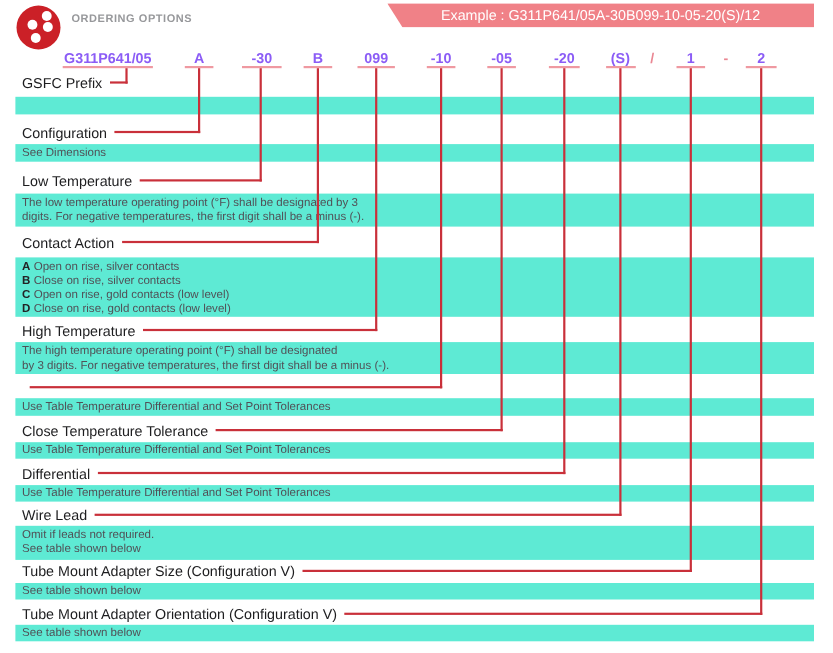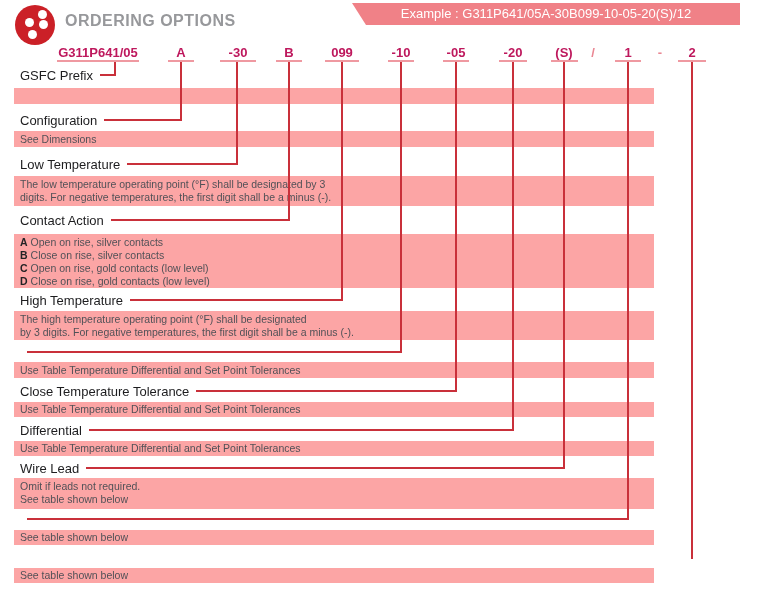--- a/index.html
+++ b/index.html
@@ -2,40 +2,40 @@
 <html><head>
 <meta charset="utf-8">
 <style>
   html,body{margin:0;padding:0;background:#ffffff;}
   .page{position:relative;width:757px;height:594px;background:#ffffff;overflow:hidden;
         font-family:"Liberation Sans","DejaVu Sans",sans-serif;}
 
   
   .logo{position:absolute;left:15px;top:5px;width:40px;height:40px;background:#cb2027;border-radius:50%;}
   .logo .dot{position:absolute;width:9px;height:9px;background:#ffffff;border-radius:50%;}
-  .page-title{position:absolute;left:65px;top:12px;font-size:16px;font-weight:bold;color:#97989b;letter-spacing:.5px;}
+  .page-title{position:absolute;left:65px;top:12px;font-size:10px;font-weight:bold;color:#97989b;letter-spacing:.5px;}
   .banner{position:absolute;left:352px;top:3px;width:388px;height:22px;background:#f08187;
           clip-path:polygon(0 0,100% 0,100% 100%,14px 100%);
           color:#ffffff;font-size:13px;text-align:center;line-height:22px;}
 
   
-  .tok{position:absolute;top:45px;transform:translateX(-50%);font-size:13px;font-weight:bold;color:#be185d;white-space:nowrap;z-index:4;}
+  .tok{position:absolute;top:45px;transform:translateX(-50%);font-size:13px;font-weight:bold;color:#8b5cf6;white-space:nowrap;z-index:4;}
   .tok.sep{color:#ea8793;font-weight:bold;}
   .ul{position:absolute;top:60px;height:2px;background:#ef99a1;z-index:2;}
 
   
   .vl{position:absolute;width:2px;background:#c9303a;z-index:2;}
 
   
   .shead{position:absolute;left:20px;height:14px;display:flex;align-items:center;z-index:3;}
   .shead .lbl{font-size:13px;font-weight:normal;color:#1d1d1f;white-space:nowrap;}
   .shead .hline{flex:1;height:2px;background:#c9303a;margin-left:7px;}
 
   
-  .bar{position:absolute;left:14px;width:640px;background:#fca5a5;box-sizing:border-box;
+  .bar{position:absolute;left:14px;width:726px;background:#5eead4;box-sizing:border-box;
        padding-left:6px;color:#515157;font-size:10.5px;z-index:1;}
   .bar.center{display:flex;align-items:center;}
   .bar .ln{line-height:13px;}
   .bar.multi{padding-top:2px;}
   .bar b{color:#232325;margin-right:3px;}
 </style>
 </head>
 <body>
 
 <div class="page">
@@ -116,20 +116,25 @@
   </div>
   <div class="shead" style="top:384px;width:437px">
     <span class="lbl">Close Temperature Tolerance</span>
       <i class="hline"></i>
   </div>
   <div class="shead" style="top:461px;width:545px">
     <span class="lbl">Wire Lead</span>
       <i class="hline"></i>
   </div>
   <div class="shead" style="top:512px;width:609px">
+    <span class="lbl">Tube Mount Adapter Size (Configuration V)</span>
+      <i class="hline"></i>
+  </div>
+  <div class="shead" style="top:551px;width:673px">
+    <span class="lbl">Tube Mount Adapter Orientation (Configuration V)</span>
       <i class="hline"></i>
   </div>
 
   <div class="bar" style="top:88px;height:16px"></div>
 
   <div class="bar center" style="top:131px;height:16px">
     <span class="ln">See Dimensions</span>
   </div>
 
   <div class="bar multi" style="top:176px;height:30px">

